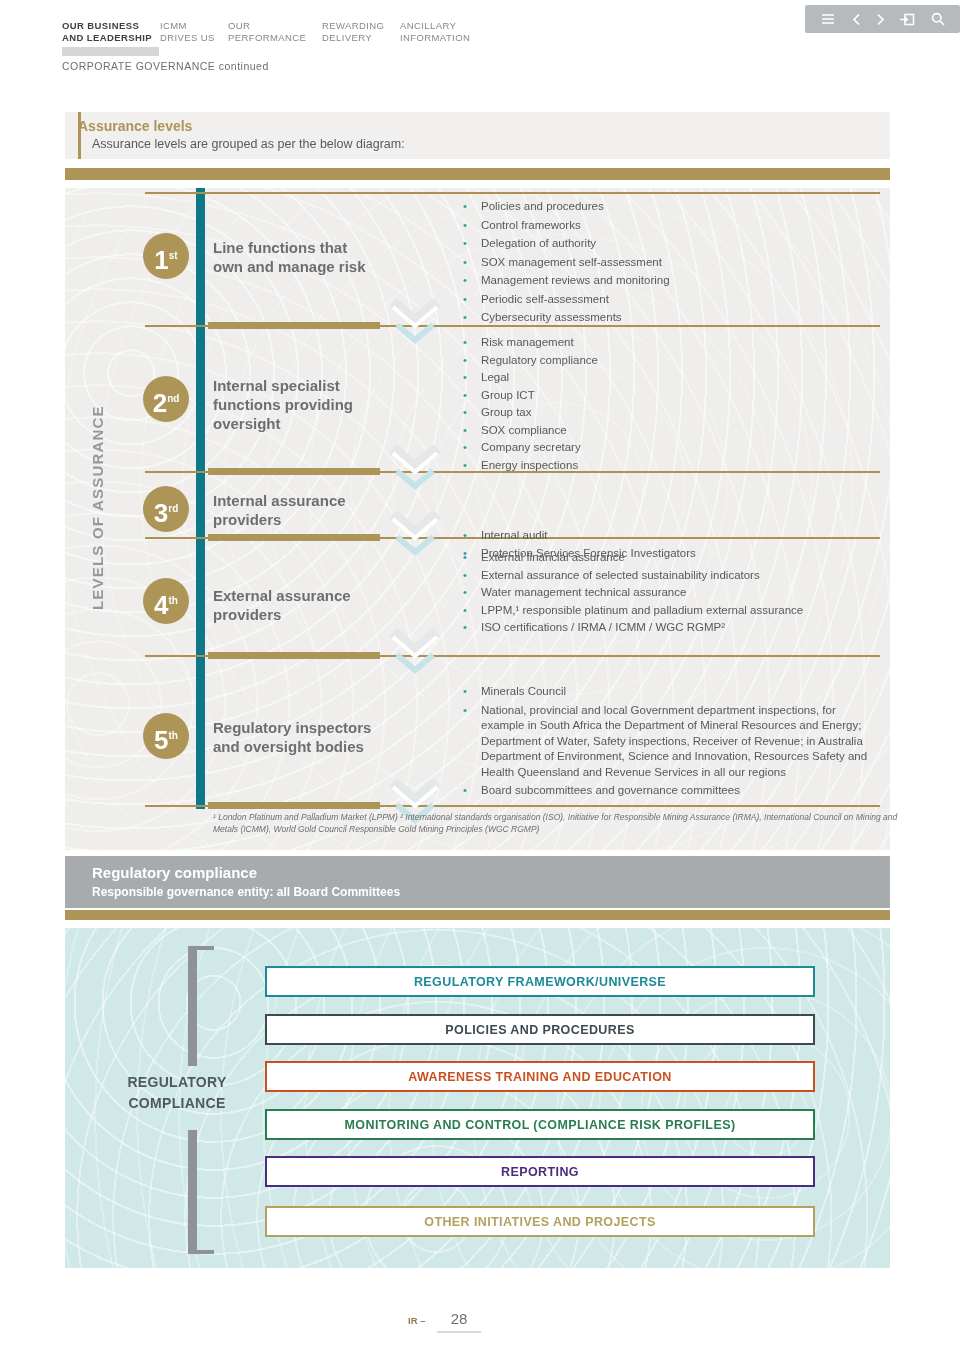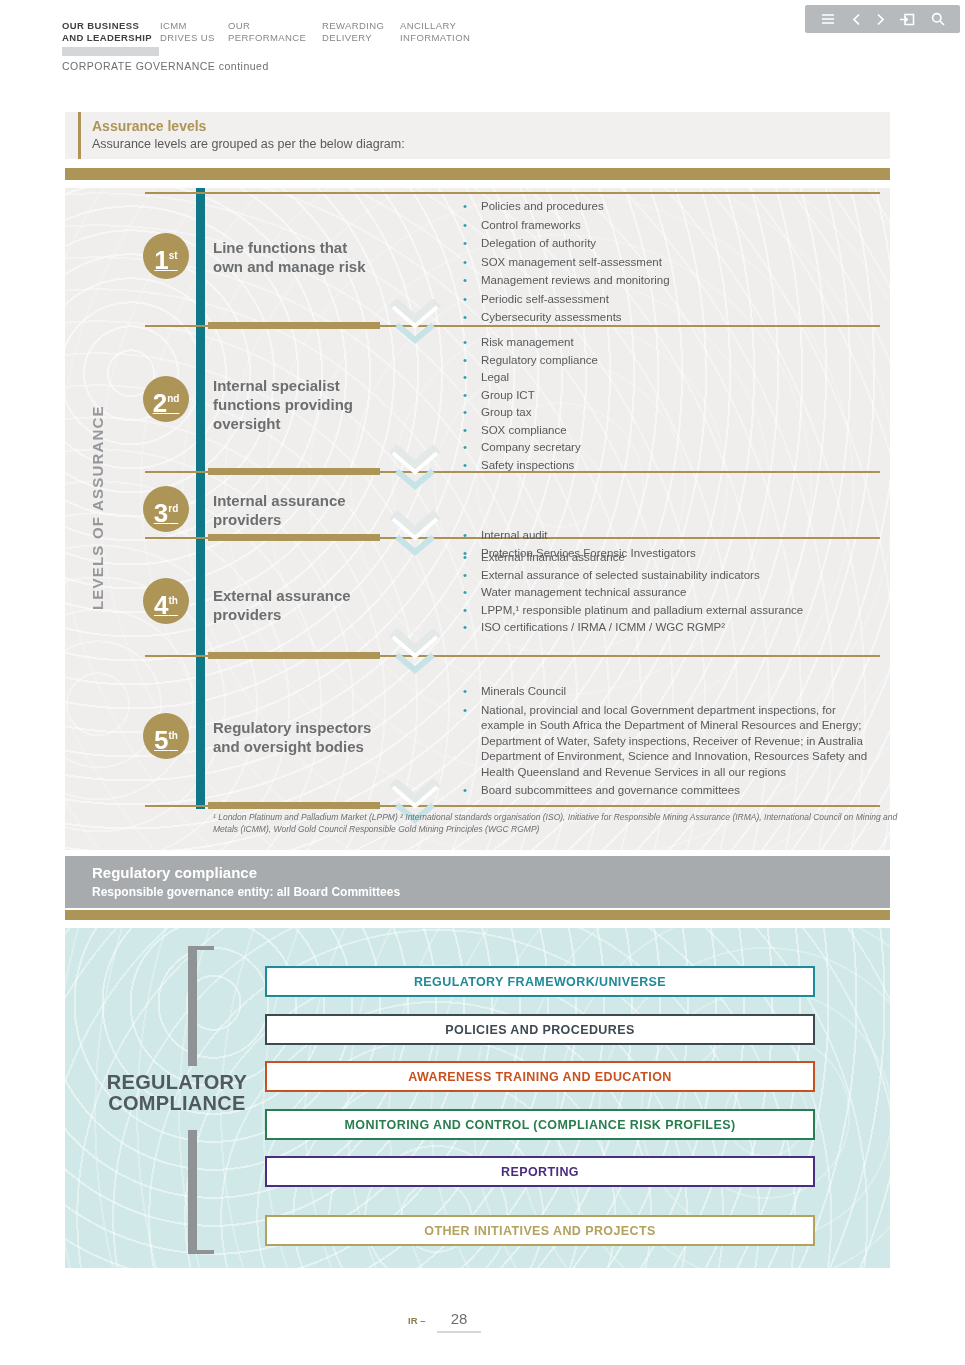--- a/index.html
+++ b/index.html
@@ -17,41 +17,41 @@
   .breadcrumb { position:absolute; left:62px; top:60px; font-size:10.5px; letter-spacing:.5px; color:#6d6e70; }
 
   
   .toolbar { position:absolute; left:805px; top:5px; width:155px; height:28px; background:#b7babc; border-radius:2px;
              display:flex; align-items:center; justify-content:space-evenly; }
   .ticon { display:inline-flex; cursor:pointer; }
 
   
   .callout { position:absolute; left:65px; top:112px; width:825px; height:47px; background:#f1f0ee; }
   .callout-accent { position:absolute; left:13px; top:0; width:3px; height:47px; background:#ad9457; }
-  .callout-title { position:absolute; left:27px; top:6px; font-size:14px; font-weight:bold; color:#ad9457; }
+  .callout-title { position:absolute; left:13px; top:6px; font-size:14px; font-weight:bold; color:#ad9457; }
   .callout-sub { position:absolute; left:27px; top:25px; font-size:12.5px; color:#58595b; }
 
   .goldbar1 { position:absolute; left:65px; top:168px; width:825px; height:12px; background:#ad9457; }
   .goldbar2 { position:absolute; left:65px; top:910px; width:825px; height:10px; background:#ad9457; }
 
   
   .diagram { position:absolute; left:65px; top:188px; width:825px; height:662px; background:#efeeed;
     background-image:
       repeating-radial-gradient(circle at 8% 28%, rgba(255,255,255,0) 0 22px, rgba(255,255,255,.5) 22px 24px),
       repeating-radial-gradient(circle at 4% 78%, rgba(255,255,255,0) 0 30px, rgba(255,255,255,.35) 30px 32px),
       repeating-radial-gradient(circle at 60% 45%, rgba(255,255,255,0) 0 40px, rgba(255,255,255,.18) 40px 42px);
   }
   .vlabel { position:absolute; left:24px; top:222px; height:200px; writing-mode:vertical-rl; transform:rotate(180deg);
             font-size:15px; font-weight:bold; letter-spacing:1.2px; color:#96989b; white-space:nowrap; }
   .tealbar { position:absolute; left:131px; top:0; width:9px; height:621px; background:#0f7888; }
   .divider { position:absolute; left:80px; width:735px; height:2px; background:#ab9152; }
   .thickseg { position:absolute; left:143px; width:172px; height:7px; background:#ad9457; }
   .chev { position:absolute; left:322px; width:56px; height:46px; }
   .lvl-circle { position:absolute; left:78px; width:46px; height:46px; border-radius:50%; background:#ad9457;
-                color:#ffffff; text-align:center; line-height:46px;text-decoration:underline; }
+                color:#ffffff; text-align:center; line-height:46px; }
   .lvl-circle .num { font-size:26px; font-weight:bold; }
   .lvl-circle .ord { font-size:10px; font-weight:bold; vertical-align:10px; }
   .lvl-heading { position:absolute; left:148px; width:160px; font-size:15px; font-weight:bold; color:#6d6e70; line-height:19px; }
   .lvl-list { position:absolute; left:390px; width:430px; }
   .li { position:relative; padding-left:26px; font-size:11.5px; color:#58595b; }
   .li::before { content:"•"; position:absolute; left:8px; color:#2f9eab; }
   .lh18 .li { line-height:18.5px; }
   .lh17 .li { line-height:17.5px; }
   .lh15 .li { line-height:15.5px; margin-bottom:3px; width:424px; }
   .footnote { position:absolute; left:148px; top:624px; width:690px; font-size:8.5px; font-style:italic;
@@ -64,21 +64,21 @@
 
   
   .aqua { position:absolute; left:65px; top:928px; width:825px; height:340px; background:#d0e9e8;
     background-image:
       repeating-radial-gradient(circle at 18% 22%, rgba(255,255,255,0) 0 26px, rgba(255,255,255,.45) 26px 28px),
       repeating-radial-gradient(circle at 45% 85%, rgba(255,255,255,0) 0 34px, rgba(255,255,255,.4) 34px 36px),
       repeating-radial-gradient(circle at 85% 55%, rgba(255,255,255,0) 0 40px, rgba(255,255,255,.25) 40px 42px);
   }
   .brseg { position:absolute; left:123px; width:9px; background:#8f9396; }
   .brtick { position:absolute; left:123px; width:26px; height:4px; background:#8f9396; }
-  .rc-label { position:absolute; left:28px; top:144px; width:168px; text-align:center; font-size:20px;
+  .rc-label { position:absolute; left:28px; top:144px; width:168px; text-align:center; font-size:14px;
               font-weight:bold; color:#50595e; line-height:21px; letter-spacing:.3px; }
   .rc-box { position:absolute; left:200px; width:550px; height:31px; background:#ffffff; border:2px solid #888;
             display:flex; align-items:center; justify-content:center; }
   .rc-box span { font-size:12.5px; font-weight:bold; letter-spacing:.4px; }
 
   
   .footer-label { position:absolute; left:408px; top:1315px; font-size:9.5px; font-weight:bold; color:#8d7c49; }
   .footer-page { position:absolute; left:437px; top:1310px; width:44px; text-align:center; font-size:15px; color:#6d6e70; }
   .footer-line { position:absolute; left:437px; top:1331px; width:44px; height:2px; background:#d6d8d9; }
 </style>
@@ -221,21 +221,21 @@
     </div>
     <div class="lvl-heading" style="top:188px;">Internal specialist functions providing oversight</div>
     <div class="lvl-list lh17" style="top:146px;">
       <div class="li"><span>Risk management</span></div>
       <div class="li"><span>Regulatory compliance</span></div>
       <div class="li"><span>Legal</span></div>
       <div class="li"><span>Group ICT</span></div>
       <div class="li"><span>Group tax</span></div>
       <div class="li"><span>SOX compliance</span></div>
       <div class="li"><span>Company secretary</span></div>
-      <div class="li"><span>Safety inspections</span></div>
+      <div class="li"><span>Energy inspections</span></div>
     </div>
 
     <div class="lvl-circle" style="top:298px;">
       <span class="num">3</span><span class="ord">rd</span>
     </div>
     <div class="lvl-heading" style="top:303px;">Internal assurance providers</div>
     <div class="lvl-list lh17" style="top:307px;margin-top:32px;">
       <div class="li"><span>Internal audit</span></div>
       <div class="li"><span>Protection Services Forensic Investigators</span></div>
     </div>
@@ -289,21 +289,21 @@
     </div>
     <div class="rc-box" style="top: 133px; border-color: rgb(200, 81, 31);">
       <span style="color: rgb(200, 81, 31);">AWARENESS TRAINING AND EDUCATION</span>
     </div>
     <div class="rc-box" style="top: 228px; border-color: rgb(74, 45, 126);">
       <span style="color: rgb(74, 45, 126);">REPORTING</span>
     </div>
     <div class="rc-box" style="top: 181px; border-color: rgb(42, 125, 79);">
       <span style="color: rgb(42, 125, 79);">MONITORING AND CONTROL (COMPLIANCE RISK PROFILES)</span>
     </div>
-    <div class="rc-box" style="top: 287px; border-color: rgb(179, 161, 94);">
+    <div class="rc-box" style="top: 278px; border-color: rgb(179, 161, 94);">
       <span style="color: rgb(179, 161, 94);">OTHER INITIATIVES AND PROJECTS</span>
     </div>
   </div>
 
   <div class="footer-label">IR –</div>
   <div class="footer-page">28</div>
   <div class="footer-line"></div>
 
 </div>
 

